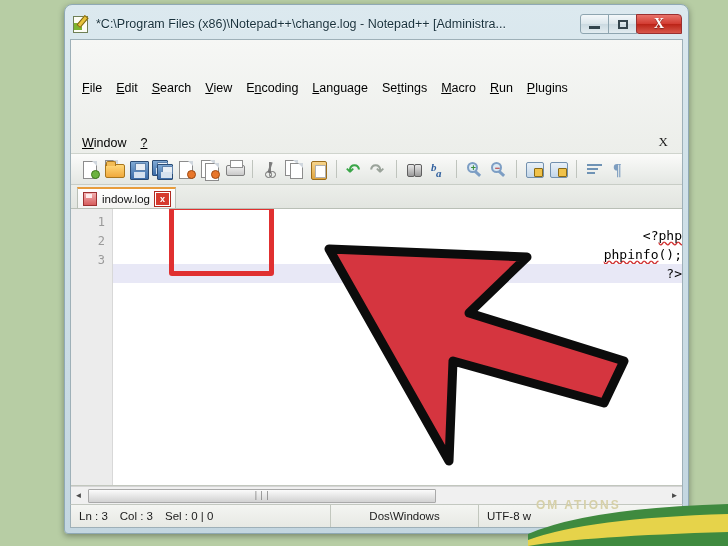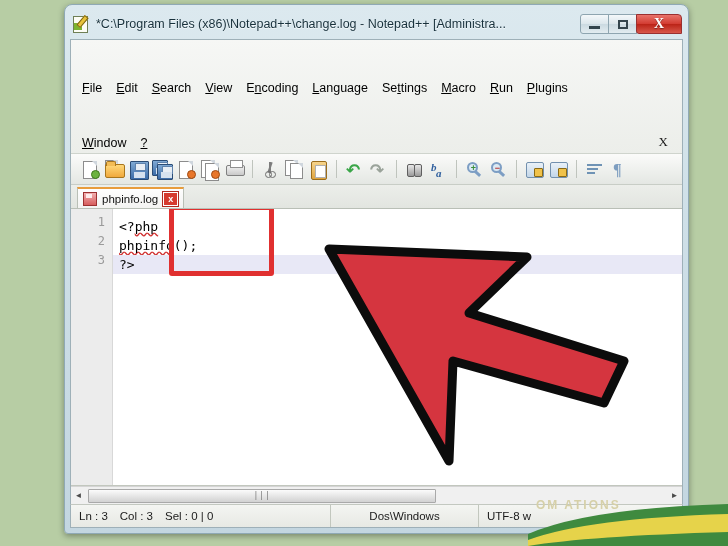--- a/index.html
+++ b/index.html
@@ -379,23 +379,24 @@
     padding-right: 7px;
   }
   .lineno {
     font-family: "DejaVu Sans Mono", monospace;
     font-size: 12px;
     line-height: 19px;
     color: #9a9a9a;
   }
   #code {
     flex: 1 1 auto;
-    padding-top: 8px;
+    padding-top: 17px;
     position: relative;
     overflow: hidden;
+    text-align: right;
   }
   .codeline {
     font-family: "DejaVu Sans Mono", monospace;
     font-size: 13px;
     line-height: 19px;
     color: #000;
     padding-left: 6px;
     white-space: pre;
     position: relative;
   }
@@ -669,21 +670,21 @@
         </div>
       </div>
       <div class="tb">
         <span class="pilcrow">¶</span>
       </div>
     </div>
 
     <div id="tabbar">
       <div id="tab-changelog">
         <span class="tab-save-icon"></span>
-        <span>phpinfo.log</span>
+        <span>indow.log</span>
         <span class="tab-close-icon">x</span>
       </div>
     </div>
 
     <div id="editor-area">
       <div id="gutter">
         <div class="lineno">1</div>
         <div class="lineno">2</div>
         <div class="lineno">3</div>
       </div>

